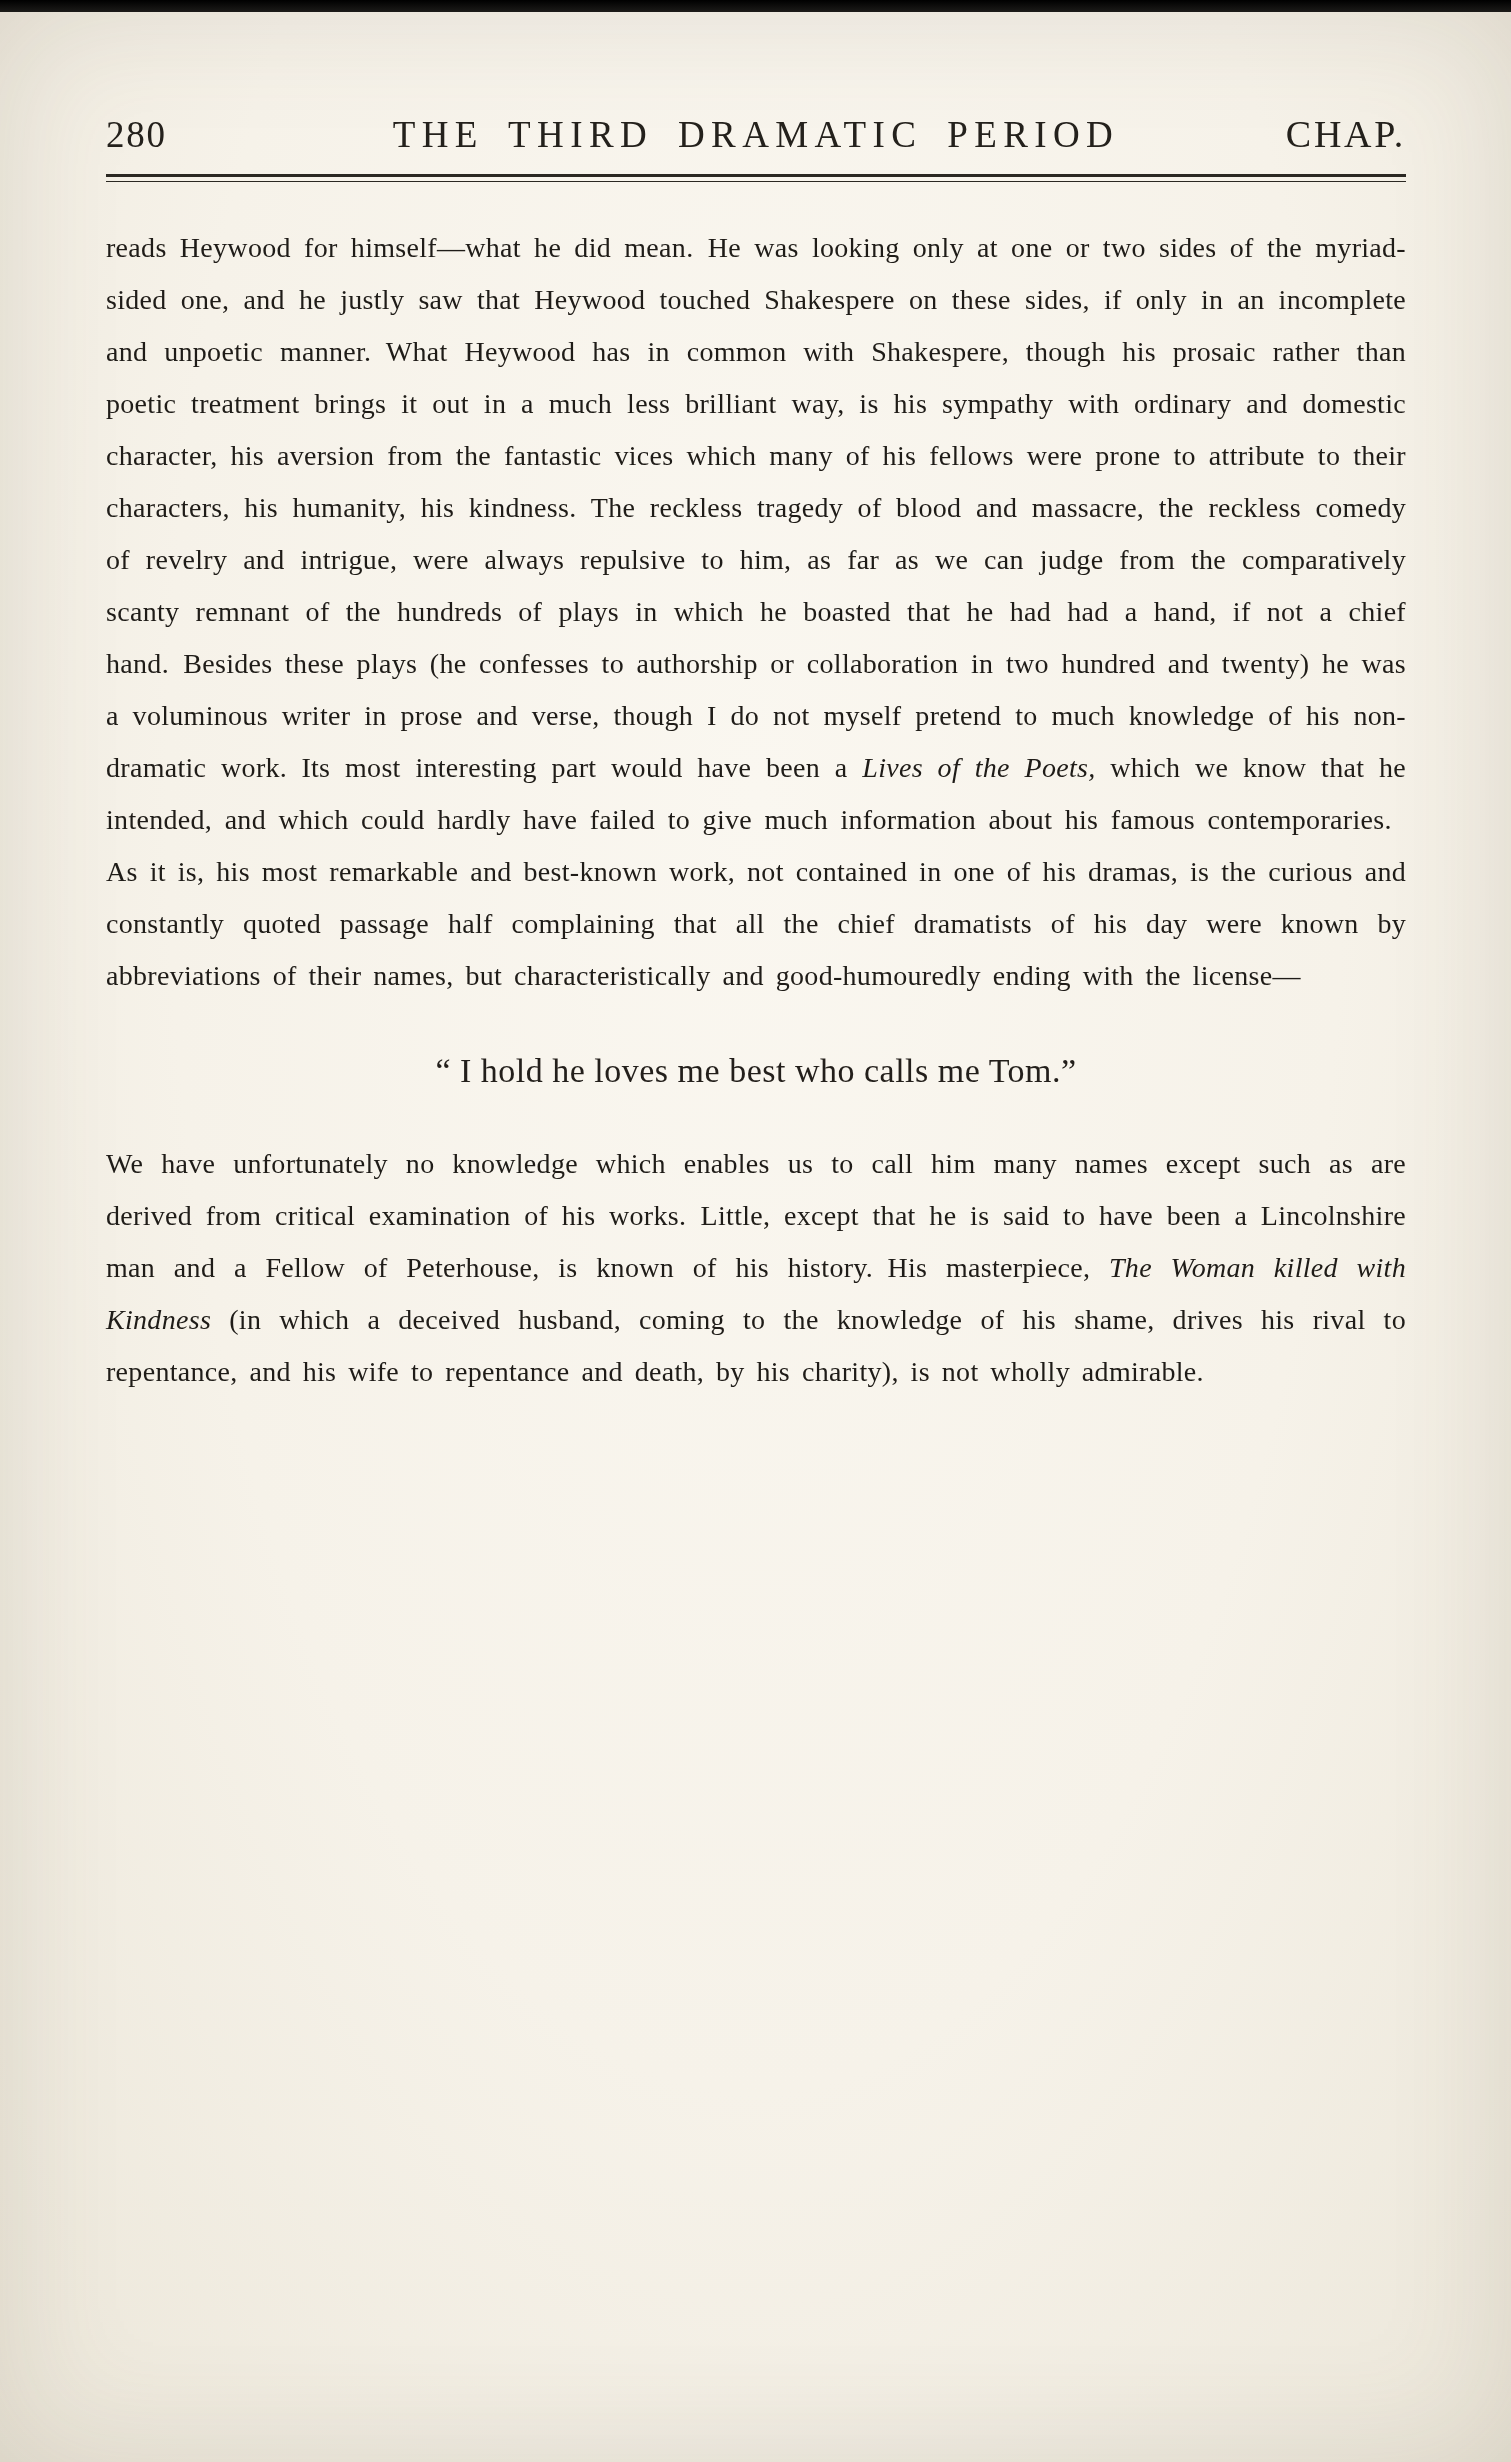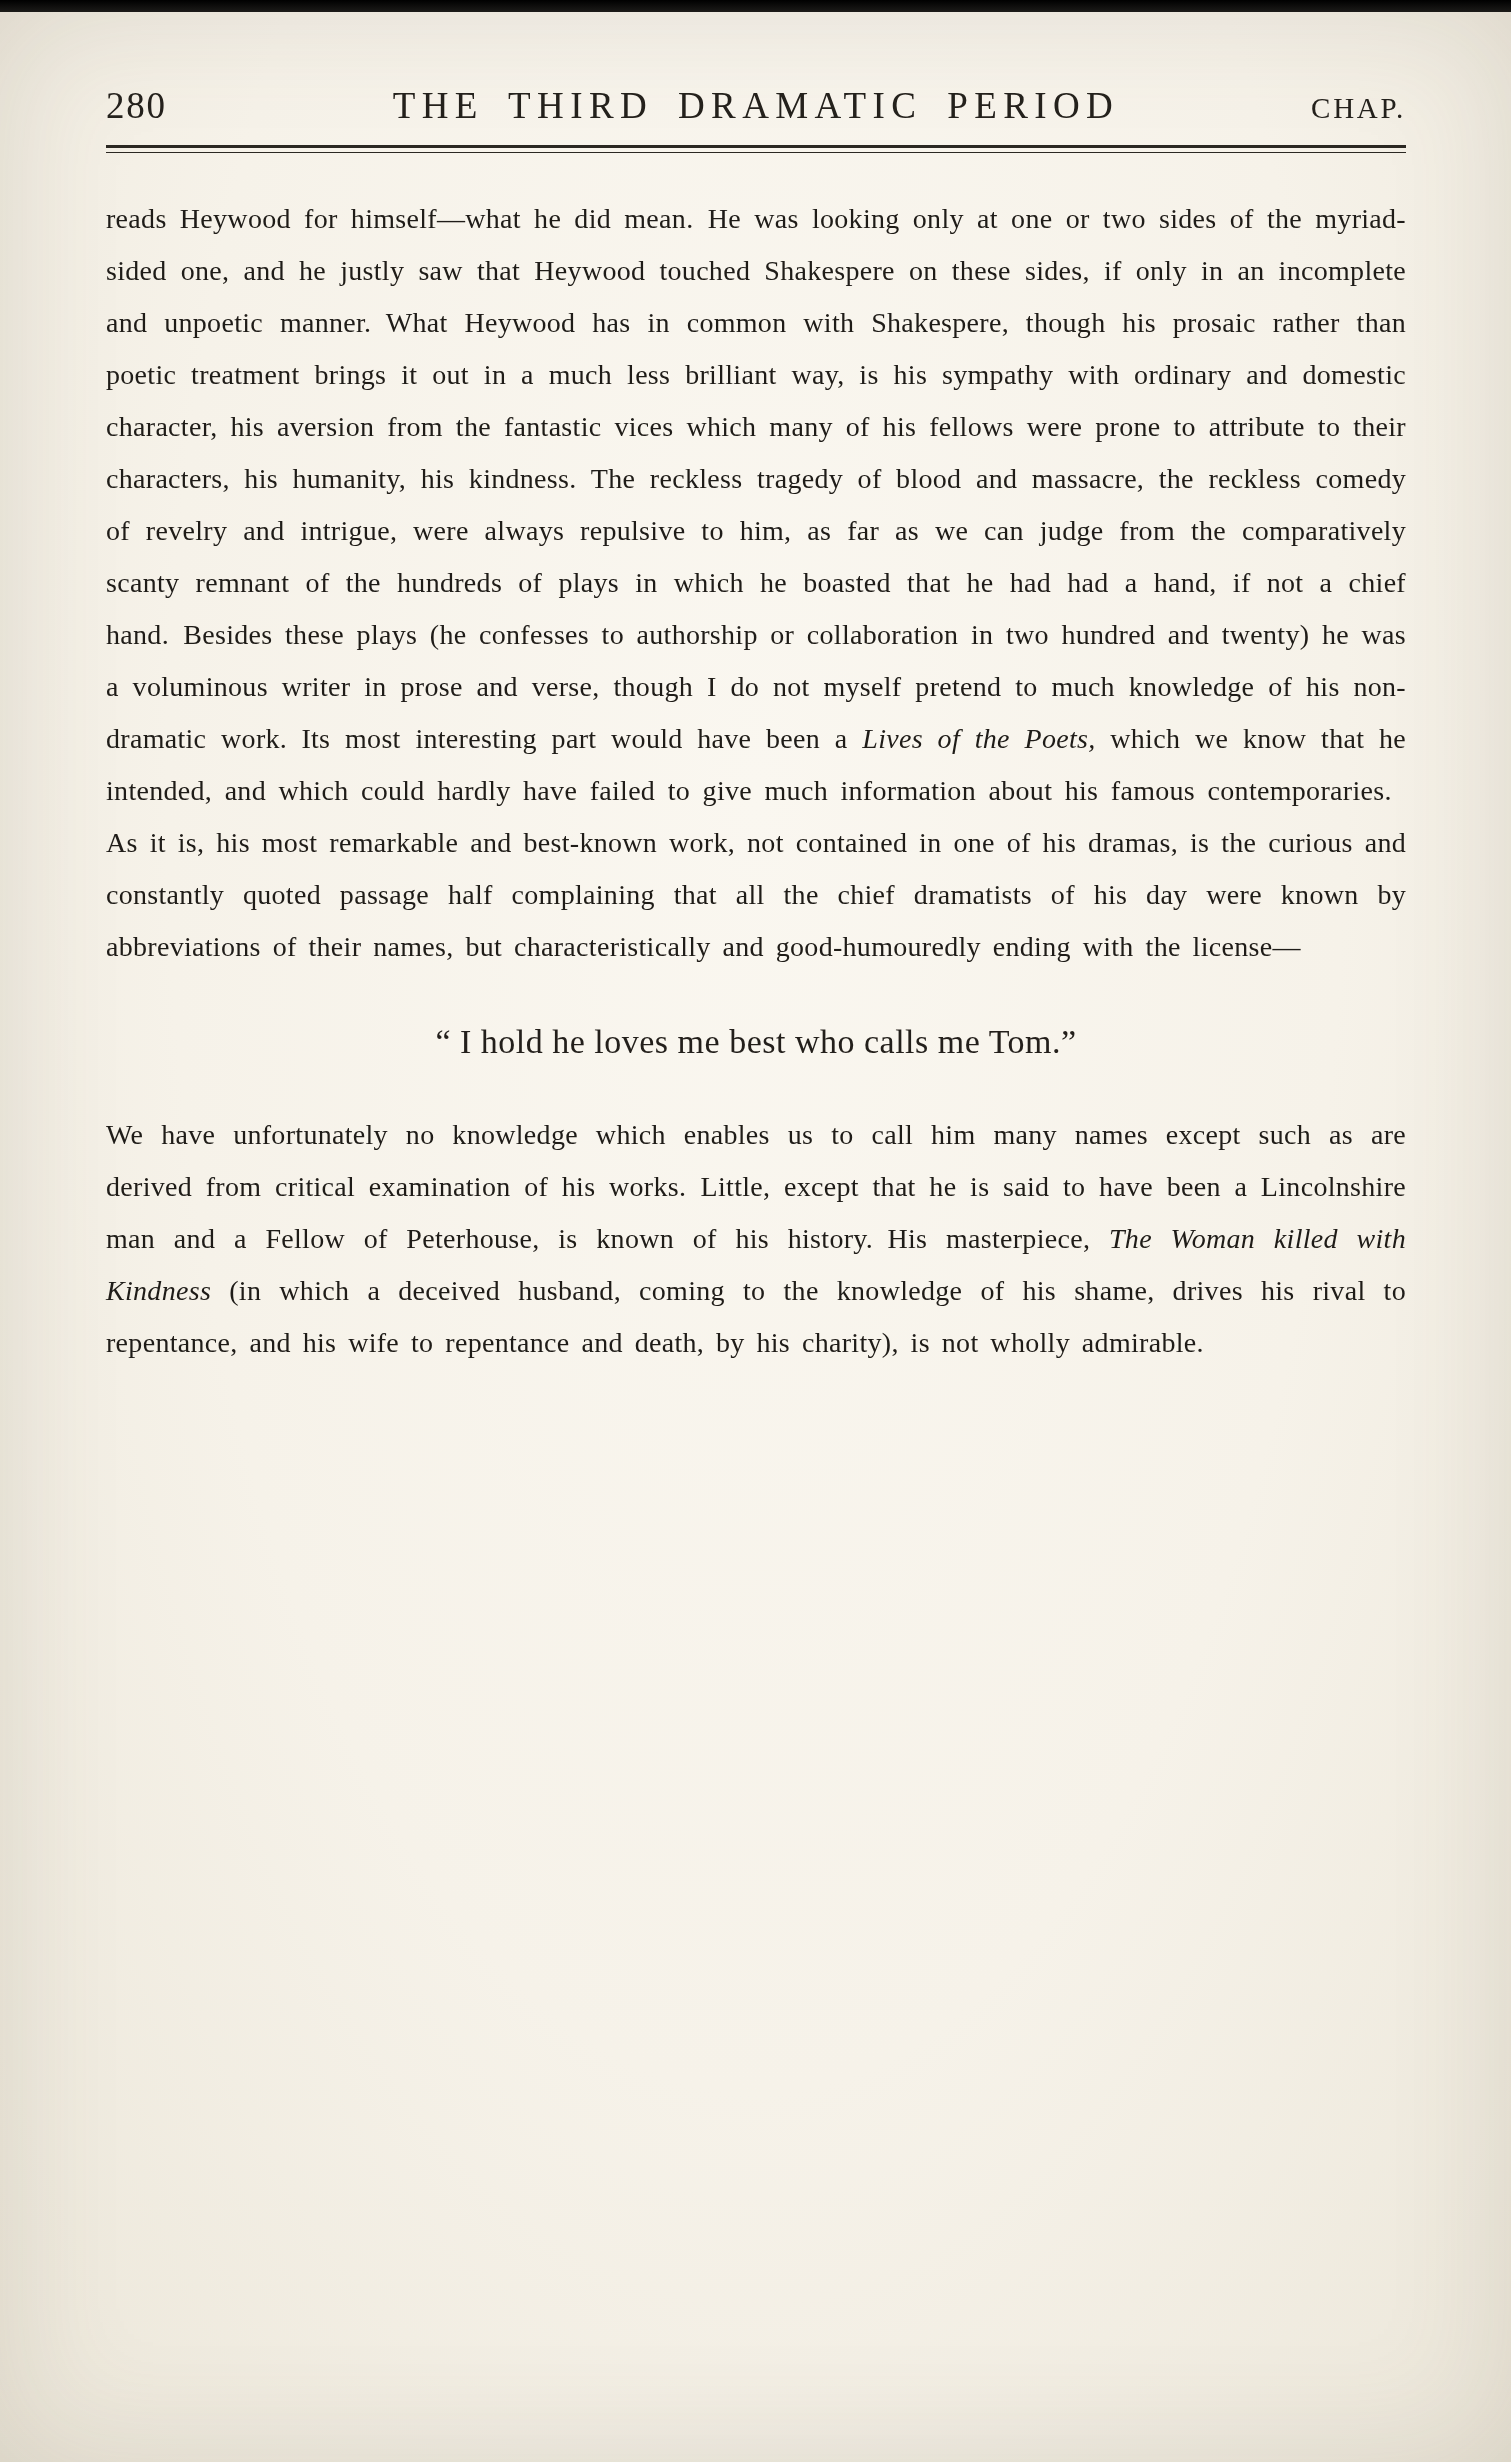--- a/index.html
+++ b/index.html
@@ -23,21 +23,21 @@
     width: 100%;
     height: 12px;
     background: linear-gradient(#000000, #1c1b19);
   }
 
   .page {
     position: absolute;
     top: 12px; left: 0; right: 0; bottom: 0;
     background: radial-gradient(ellipse at 50% 32%, #faf7f0 0%, #f6f2e9 55%, #ece7da 100%);
     box-shadow: inset 0 0 128px rgba(92, 80, 58, 0.14);
-    padding: 72px 106px 0 106px;
+    padding: 100px 106px 0 106px;
   }
 
   .page-header {
     display: flex;
     align-items: baseline;
     color: #24211c;
   }
 
   .page-number {
     width: 174px;
@@ -49,21 +49,21 @@
     flex: 1;
     text-align: center;
     font-size: 37px;
     letter-spacing: 6.4px;
     word-spacing: 9.2px;
   }
 
   .chapter-label {
     width: 174px;
     text-align: right;
-    font-size: 29px;
+    font-size: 38px;
     letter-spacing: 2.7px;
   }
 
   .header-rule {
     margin-top: 18.3px;
     height: 8.2px;
     border-top: 3.7px solid #2b2822;
     border-bottom: 1.8px solid #2b2822;
   }
 

